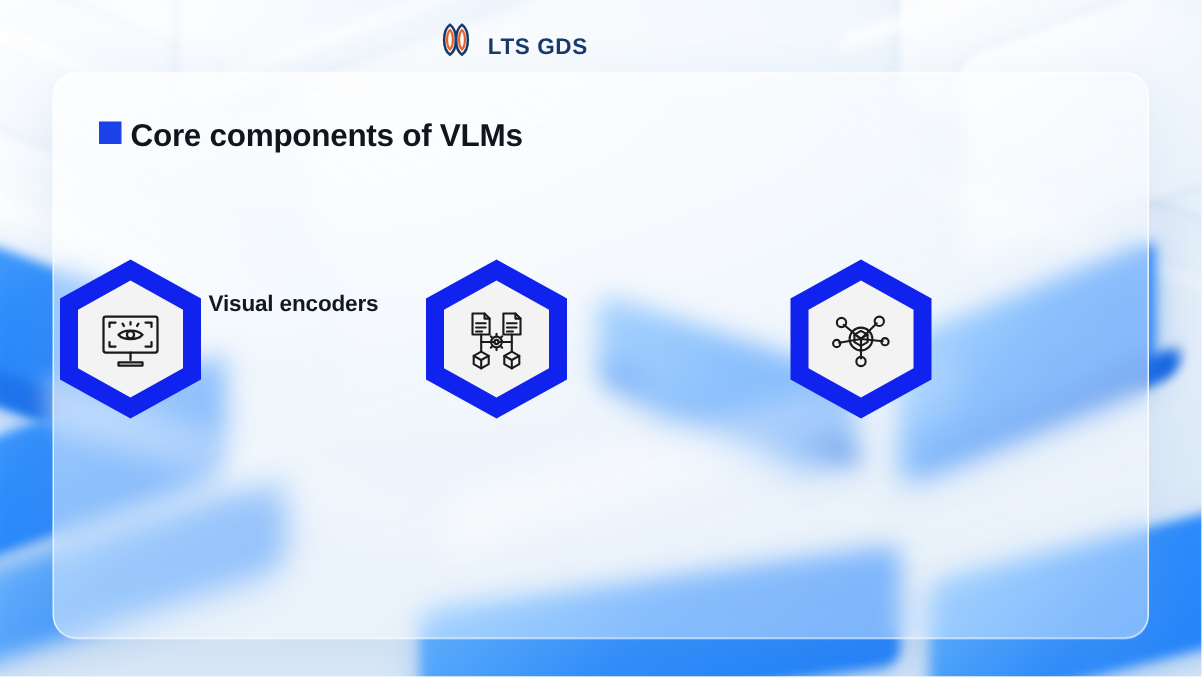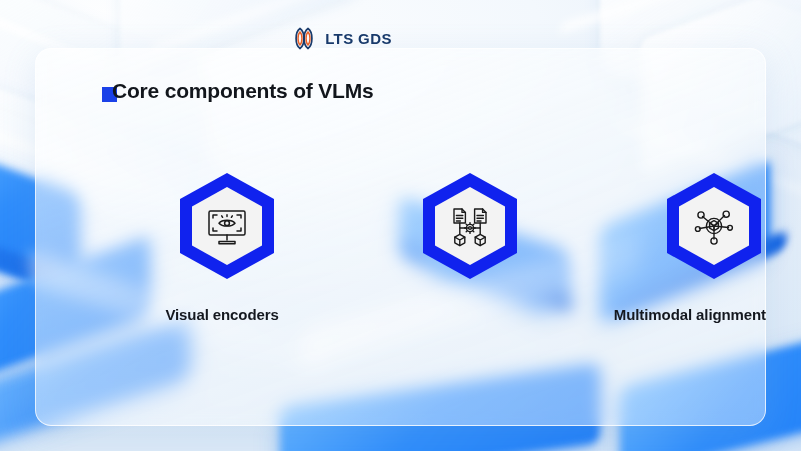--- a/index.html
+++ b/index.html
@@ -48,52 +48,52 @@
     border-radius:16px;
     background:linear-gradient(160deg, rgba(255,255,255,.62) 0%, rgba(250,253,255,.48) 45%, rgba(255,255,255,.40) 100%);
     backdrop-filter:blur(7px);
     -webkit-backdrop-filter:blur(7px);
     border:1px solid rgba(255,255,255,.75);
     box-shadow:0 8px 34px rgba(120,160,210,.16);
   }
 
   
   #logo {
-    position:absolute; left:0; top:24px; width:683px; height:28px;
-    display:flex; align-items:center; justify-content:center; gap:8px;
+    position:absolute; left:0; top:11px; width:683px; height:28px;
+    display:flex; align-items:flex-end; justify-content:center; gap:8px;
     z-index:6;
   }
   #logo .mark { width:26px; height:25px; display:block; }
   #logo .word {
     font-size:15px; font-weight:bold; letter-spacing:.4px;
     color:#183a6b;
     line-height:1;
   }
 
   
   #title-row {
     position:absolute; left:66px; top:80px; z-index:7;
-    display:flex; align-items:flex-end; gap:0;margin-left:36px;
+    display:flex; align-items:flex-start; gap:11px;
   }
   #title-sq {
     width:15px; height:15px; background:#1b41e8;
     margin-top:1px; margin-right:-5px; position:relative; z-index:1;
   }
   #title-text {
     position:relative; z-index:2;
     font-size:21px; font-weight:bold; color:#12161c;
     letter-spacing:-.2px; line-height:1.05;
   }
 
   
   #items {
     position:absolute; left:35px; top:170px; width:731px;
     display:flex; z-index:7;
   }
-  .item { flex:1 1 0; display:flex; flex-direction:column; align-items:flex-end; }
+  .item { flex:1 1 0; display:flex; flex-direction:row; align-items:flex-start; }
 
   .hex-wrap { position:relative; width:104px; height:112px; }
   .hex-wrap svg { position:absolute; inset:0; width:104px; height:112px; }
   .hex-inner-icon {
     position:absolute; left:0; top:0; width:104px; height:112px;
     display:flex; align-items:center; justify-content:center;
   }
   .hex-inner-icon svg { position:static; width:44px; height:44px; }
 
   .item-label {
@@ -248,18 +248,17 @@
             <path d="M17.6 19.1 l4.4 2.5 4.4-2.5 M22 21.6 v5"></path>
 
             <circle cx="9" cy="11" r="3.1"></circle>
             <circle cx="34.2" cy="10.2" r="3.1"></circle>
             <circle cx="5.8" cy="25" r="2.4"></circle>
             <circle cx="38" cy="23.8" r="2.4"></circle>
             <circle cx="22" cy="37" r="3.1"></circle>
           </svg>
         </span>
       </div>
-      <div class="item-label">Multimodal alignment</div>
     </div>
 
   </div>
 
 </div>
 
 </body></html>

